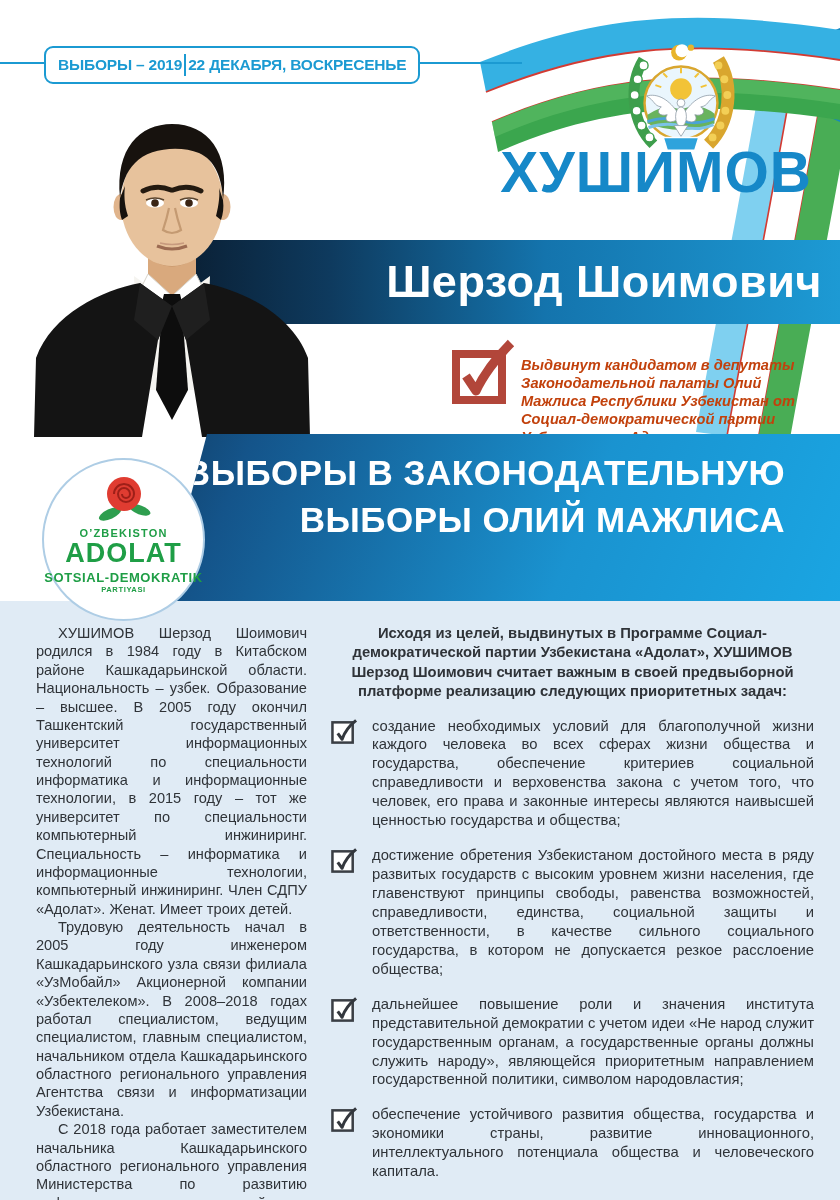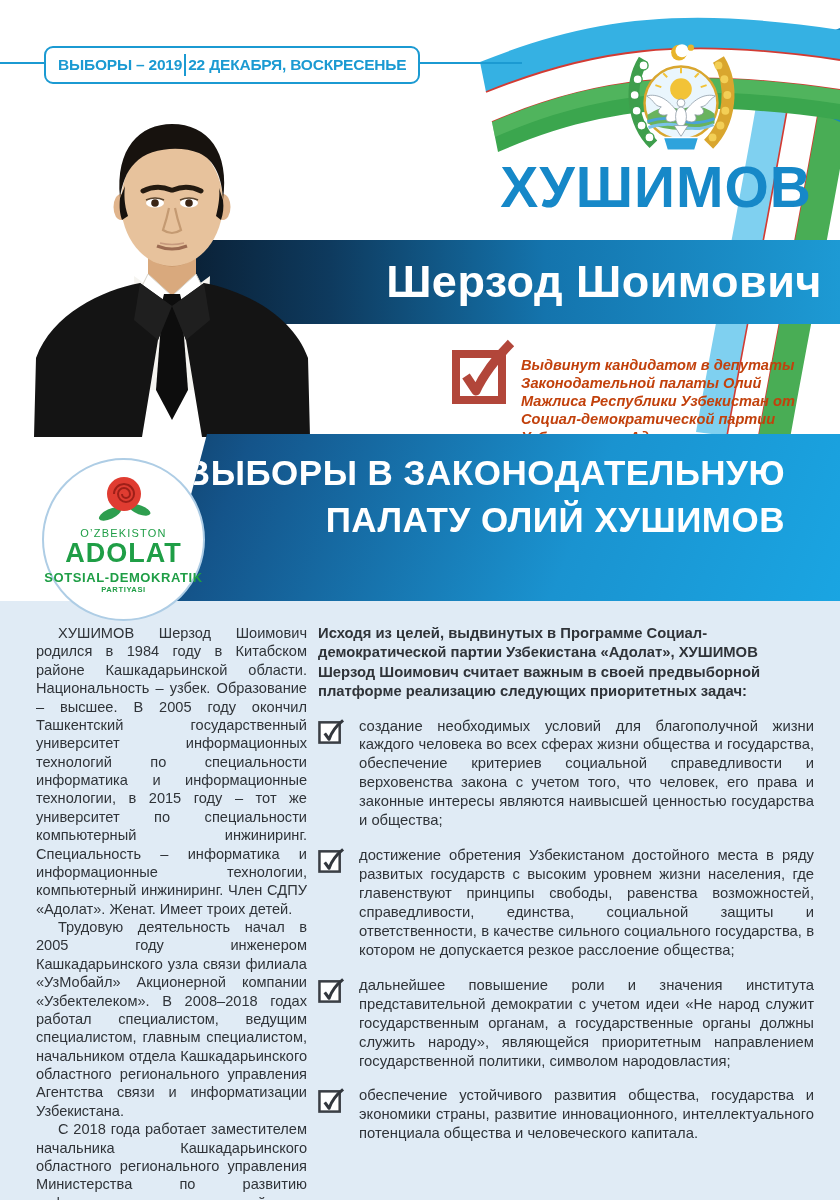--- a/index.html
+++ b/index.html
@@ -15,21 +15,21 @@
   .top-rule{position:absolute;left:0;top:62px;width:522px;height:2px;background:#1b9ad2;z-index:1;}
   .badge{
     position:absolute;left:44px;top:46px;height:34px;z-index:2;
     display:flex;align-items:center;background:#fff;
     border:2px solid #1b9ad2;border-radius:9px;padding:0 12px;gap:2px;
     color:#1b9ad2;font-weight:bold;font-size:15.5px;letter-spacing:-0.2px;white-space:nowrap;
   }
   .badge .sep{width:2px;height:22px;background:#1b9ad2;}
   
   .surname{
-    position:absolute;right:28px;top:159px;z-index:2;
+    position:absolute;right:28px;top:144px;z-index:2;
     font-size:57px;font-weight:bold;color:#1688c8;letter-spacing:1px;line-height:1;
   }
   .name-band{
     position:absolute;left:185px;right:0;top:240px;height:84px;z-index:2;
     background:linear-gradient(90deg,#0a2035 0%,#0e3a5e 22%,#1474ad 55%,#1d9ad4 100%);
   }
   .name-band .name{
     display:block;text-align:right;padding-right:18px;line-height:84px;
     color:#fff;font-size:45px;font-weight:bold;letter-spacing:0.5px;
   }
@@ -51,35 +51,35 @@
     padding:16px 55px 0 16px;text-align:right;color:#fff;
     font-size:35px;font-weight:bold;line-height:1.33;letter-spacing:0.5px;
   }
   
   .party-logo{
     position:absolute;left:42px;top:458px;width:163px;height:163px;z-index:5;
     background:#fff;border:2px solid #aecde5;border-radius:50%;
     display:flex;flex-direction:column;align-items:center;box-sizing:border-box;
   }
   .party-logo svg{margin-top:10px;}
-  .logo-country{color:#1f9e46;font-weight:normal;font-size:11px;letter-spacing:1.2px;margin-top:1px;}
+  .logo-country{color:#1f9e46;font-weight:bold;font-size:11px;letter-spacing:1.2px;margin-top:1px;}
   .logo-name{color:#1f9e46;font-weight:bold;font-size:27px;letter-spacing:1px;line-height:1;margin-top:1px;}
   .logo-sub{color:#1f9e46;font-weight:bold;font-size:13px;letter-spacing:0.6px;margin-top:3px;}
   .logo-sub2{color:#1f9e46;font-weight:bold;font-size:7.6px;letter-spacing:0.6px;}
   
   .body{
     position:absolute;left:0;top:601px;width:840px;height:599px;background:#e0ebf5;
     box-sizing:border-box;padding:23px 26px 0 36px;
-    display:flex;gap:11px;color:#2f3338;
+    display:flex;gap:24px;color:#2f3338;
   }
   .bio-col{width:271px;flex-shrink:0;font-size:14.6px;line-height:1.26;text-align:justify;}
   .bio-col p{margin:0;text-indent:22px;}
   .platform-col{flex:1;min-width:0;}
   .platform-intro{
-    font-weight:bold;text-align:left;font-size:14.8px;line-height:1.31;margin:0 0 15px 0;
+    font-weight:bold;text-align:center;font-size:14.8px;line-height:1.31;margin:0 0 15px 0;
   }
   .platform-items .item{display:flex;gap:14px;margin-bottom:16px;}
   .item svg{flex-shrink:0;margin-top:1px;}
   .item .item-text{font-size:14.8px;line-height:1.28;text-align:justify;}
 </style>
 </head>
 <body>
 
 <div class="page">
 
@@ -210,21 +210,21 @@
     <rect x="6" y="18" width="46" height="46" fill="#ffffff" stroke="#b2463a" stroke-width="8"></rect>
     <path d="M16,40 L26,55 C32,42 45,23 61,7" fill="none" stroke="#b2463a" stroke-width="9" stroke-linejoin="round"></path>
   </svg>
 
   <div class="nomination">Выдвинут кандидатом в депутаты Законодательной палаты Олий Мажлиса Республики Узбекистан от Социал-демократической партии Узбекистана «Адолат».</div>
 
   <div class="banner">
     <div class="banner-text">
 
     <div>ВЫБОРЫ В ЗАКОНОДАТЕЛЬНУЮ</div>
-        <div>ПАЛАТУ ОЛИЙ ХУШИМОВ</div>
+        <div>ВЫБОРЫ ОЛИЙ МАЖЛИСА</div>
       </div>
   </div>
 
   <div class="party-logo">
     <svg width="64" height="56" viewBox="0 0 64 56" aria-hidden="true">
       <ellipse cx="18" cy="44" rx="12" ry="5" fill="#2e9e4f" transform="rotate(-25 18 44)"></ellipse>
       <ellipse cx="48" cy="40" rx="11" ry="4.5" fill="#2e9e4f" transform="rotate(20 48 40)"></ellipse>
       <circle cx="32" cy="24" r="17" fill="#e03c31"></circle>
       <path d="M32,24 m-10,0 a10,10 0 1,1 20,0 a8,8 0 1,1 -16,0 a6,6 0 1,1 12,0 a4,4 0 1,1 -8,0" fill="none" stroke="#9e1f18" stroke-width="2"></path>
       <path d="M18,16 Q32,2 46,16 Q32,10 18,16 Z" fill="#e03c31"></path>

